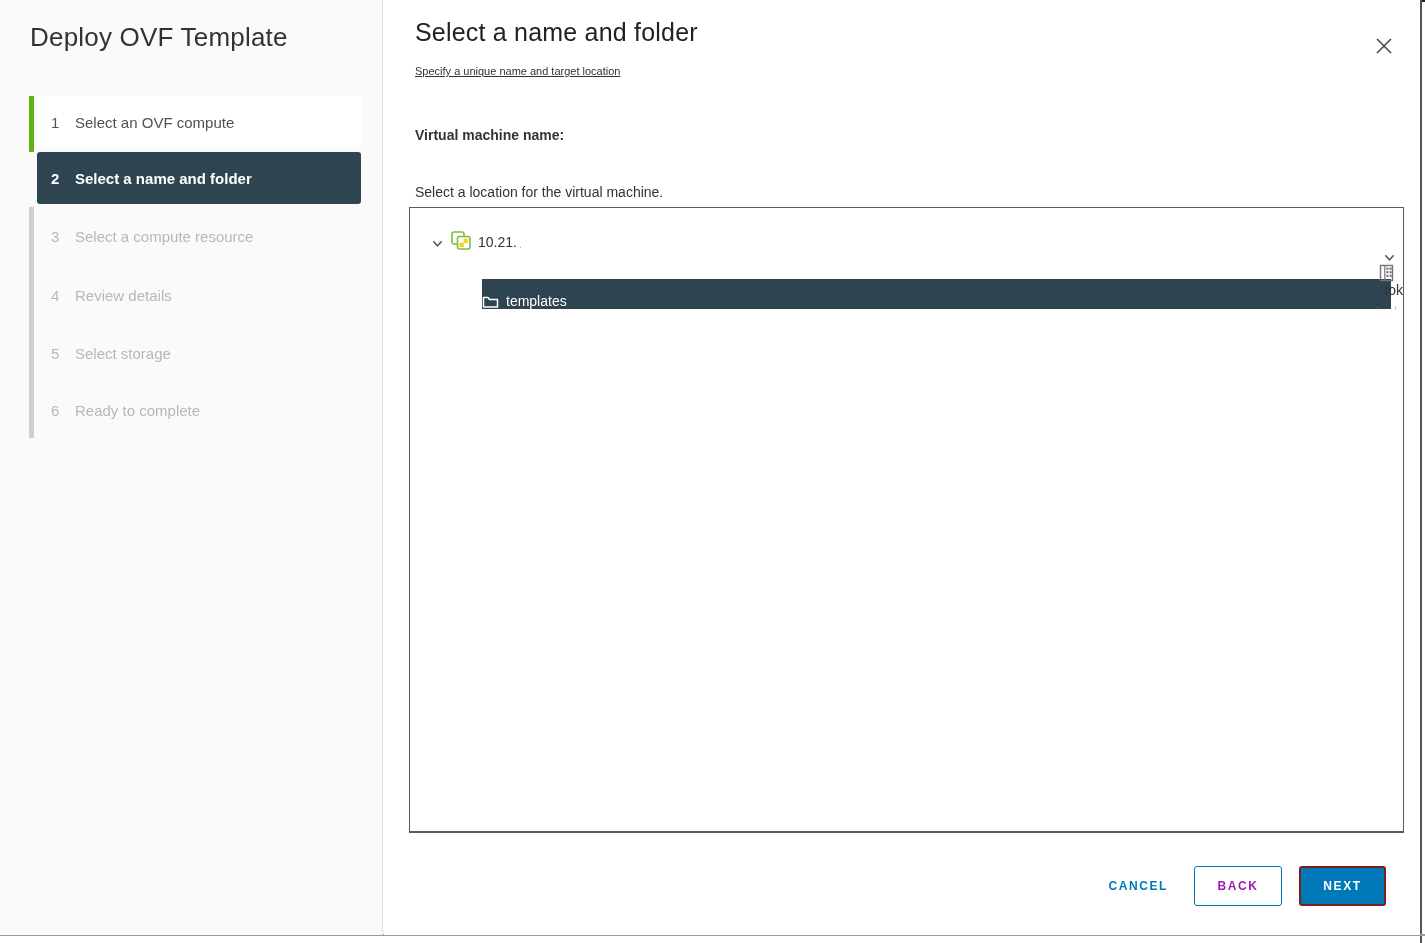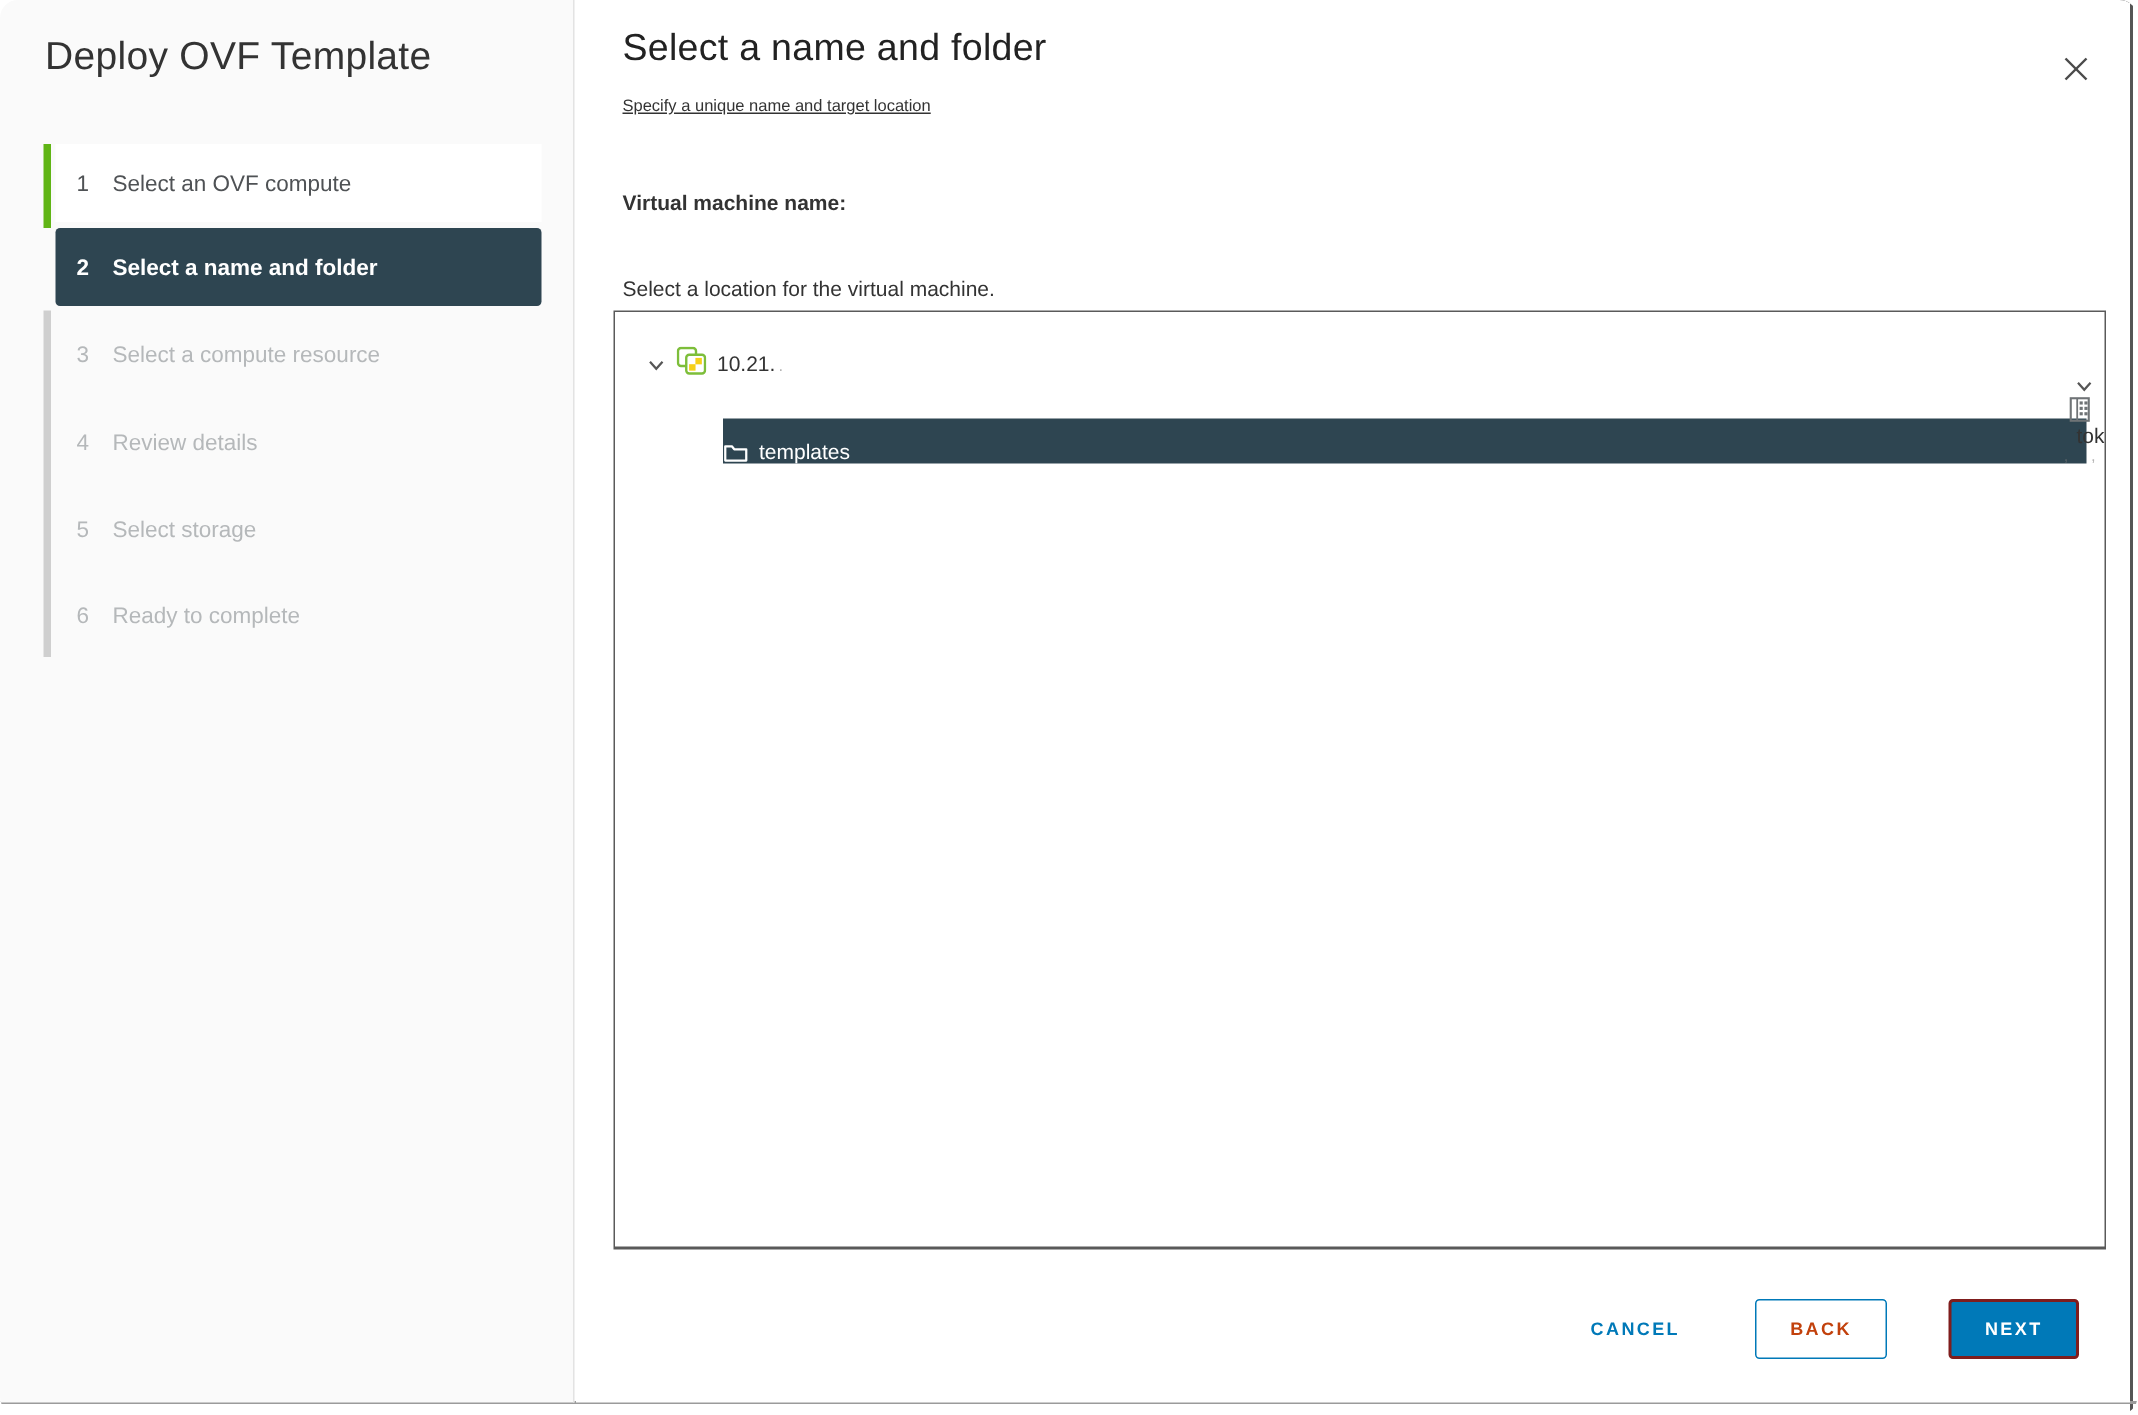--- a/index.html
+++ b/index.html
@@ -1,18 +1,18 @@
 <!DOCTYPE html>
 <html><head>
 <meta charset="utf-8">
 <style>
   * { margin:0; padding:0; box-sizing:border-box; }
   html,body { width:1425px; height:943px; background:#fff;
     font-family:"Liberation Sans","DejaVu Sans",sans-serif; }
-  .window { position:relative; width:1425px; height:943px; background:#fff; overflow:hidden;border-radius:12px; }
+  .window { position:relative; width:1425px; height:943px; background:#fff; overflow:hidden; }
 
   
   .top-edge   { position:absolute; left:545px; right:0; top:0; height:2px; background:#1f1f1f; }
   .top-notch  { position:absolute; left:545px; top:0; width:5px; height:6px; background:#111; }
   .right-edge { position:absolute; top:0; bottom:0; right:3px; width:2px; background:#555; }
   .bottom-edge{ position:absolute; left:0; right:0; top:934px; height:2px; background:#9b9b9b; }
 
   
   .sidebar { position:absolute; left:0; top:0; width:383px; height:935px;
     background:#fafafa; border-right:1px solid #e3e3e3; }
@@ -54,25 +54,25 @@
   .tree-row .tw { display:inline-flex; align-items:center; justify-content:center;
     width:14px; height:14px; margin-right:7px; flex:0 0 14px; }
   .tree-row .ticon { display:inline-flex; align-items:center; margin-right:7px; }
   .lvl0 { padding-left:20px; }
   .lvl1 { padding-left:47px;flex-direction:column; }
   .tree-row.selected { background:#2e4551; color:#fff; margin-left:72px; margin-right:12px;
     padding-left:0; height:30px; }
   .redact { opacity:0.55; font-size:11px; letter-spacing:6px; margin-left:2px; color:#777; }
 
   
-  .footer { position:absolute; right:34px; top:866px; display:flex; align-items:center;gap:24px; }
+  .footer { position:absolute; right:34px; top:866px; display:flex; align-items:center; }
   .btn { font-family:"Liberation Sans","DejaVu Sans",sans-serif; font-size:12px; font-weight:700;
     letter-spacing:1.6px; cursor:pointer; }
   .btn-link { border:none; background:transparent; color:#0079b8; padding:10px 14px; margin-right:12px; }
-  .btn-outline { background:#fff; color:#c2410c; border:1px solid #0079b8; border-radius:3px;
+  .btn-outline { background:#fff; color:#a21caf; border:1px solid #0079b8; border-radius:3px;
     width:88px; height:40px; margin-right:17px; }
   .btn-solid { background:#0079b8; color:#fff; border:2px solid #7f1d1d; border-radius:3px;
     width:87px; height:40px; }
 </style>
 </head>
 <body>
 
 <div class="window">
 
   <div class="top-edge"></div>

